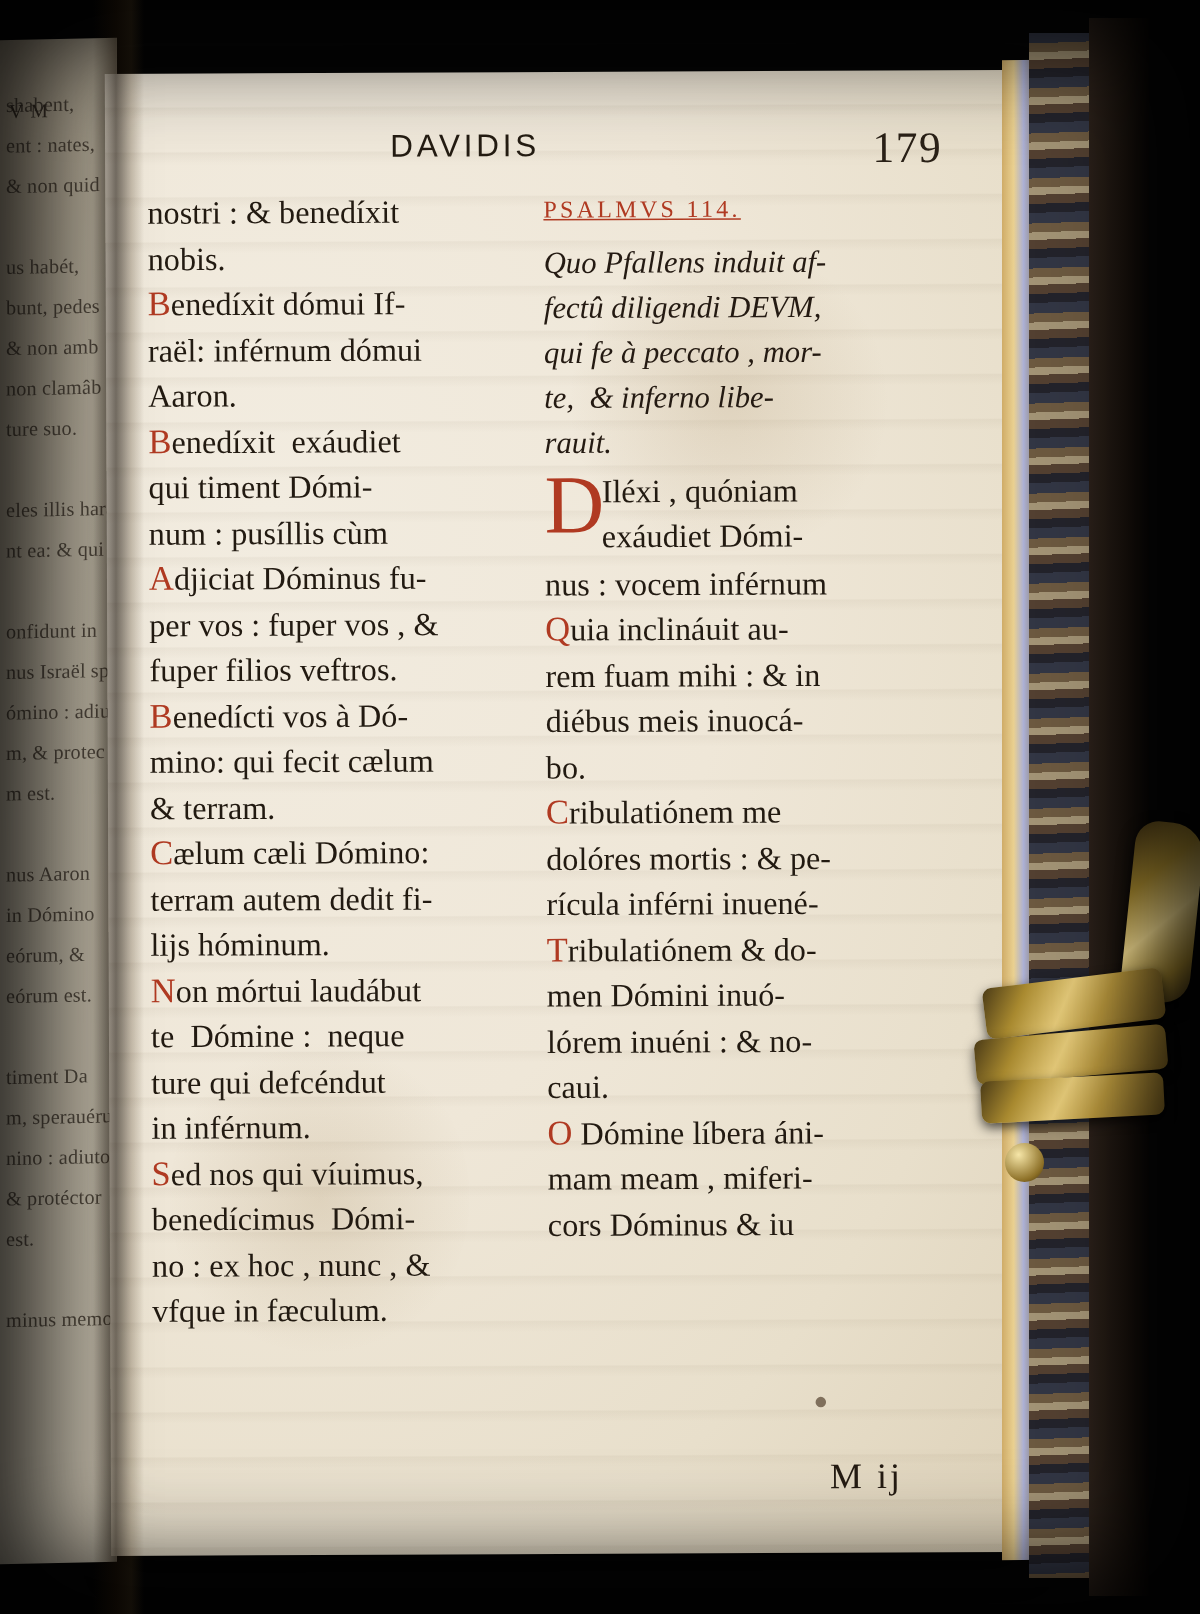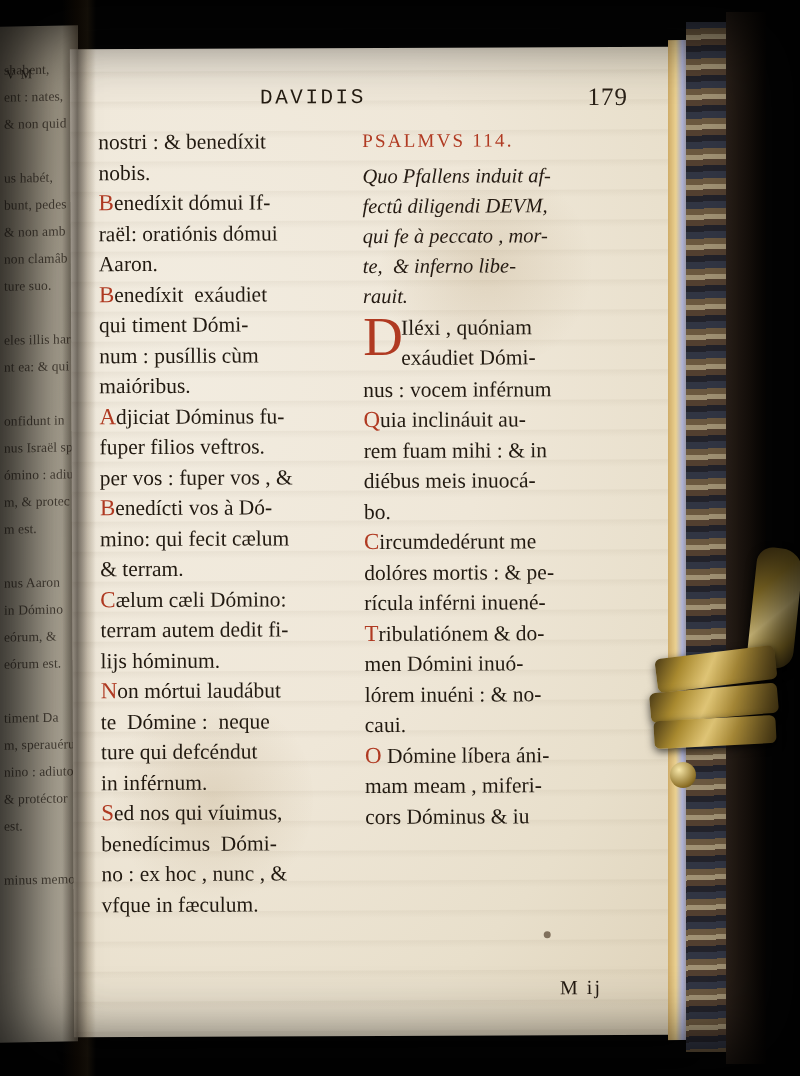--- a/index.html
+++ b/index.html
@@ -114,27 +114,27 @@
     width: 600px;
     height: 30px;
   }
   .running-title {
     position: absolute;
     left: 190px;
     top: 0;
     font-size: 21px;
     letter-spacing: 2.5px;
     color: #241c12;
-    font-family: Liberation Mono, monospace;
+    font-family: Liberation Sans, sans-serif;
   }
   .folio {
     position: absolute;
     right: 42px;
     top: -2px;
-    font-size: 25px;
+    font-size: 29px;
     color: #2a2117;
     letter-spacing: 1px;
   }
 
   
   .col {
     position: absolute;
     top: 78px;
     width: 244px;
     color: #221a11;
@@ -149,23 +149,24 @@
     position: relative;
   }
 
   
   .rub {
     color: #b03a22;
     font-size: 23px;
   }
   .psalm-title {
     color: #b03a22;
-    font-size: 19px;
+    font-size: 16px;
     letter-spacing: 2.2px;
     margin-bottom: 4px;
+    text-decoration: underline;
   }
   .argument {
     font-style: italic;
     font-size: 20.5px;
     line-height: 30px;
     color: #241a12;
     margin-bottom: 2px;
   }
 
   
@@ -182,21 +183,21 @@
     color: #b03a22;
     font-family: "Liberation Serif", serif;
   }
   .dropcap-l1 { padding-left: 38px; }
   .dropcap-l2 { padding-left: 38px; }
 
   .catchword {
     position: absolute;
     right: 72px;
     bottom: 36px;
-    font-size: 20px;
+    font-size: 24px;
     letter-spacing: 2px;
     color: #241b12;
   }
 
   
   .foreedge {
     position: absolute;
     left: 668px;
     top: 40px;
     width: 26px;
@@ -319,29 +320,28 @@
 
     <div class="pagehead">
       <div class="running-title">DAVIDIS</div>
       <div class="folio">179</div>
     </div>
 
     <div class="col col-left">
       <div class="line"><span class="rub"></span><span>nostri : &amp; benedíxit</span></div>
       <div class="line"><span class="rub"></span><span>nobis.</span></div>
       <div class="line"><span class="rub">B</span><span>enedíxit dómui If-</span></div>
-      <div class="line"><span class="rub"></span><span>raël: oratiónis dómui</span></div>
+      <div class="line"><span class="rub"></span><span>raël: inférnum dómui</span></div>
       <div class="line"><span class="rub"></span><span>Aaron.</span></div>
       <div class="line"><span class="rub">B</span><span>enedíxit  exáudiet</span></div>
       <div class="line"><span class="rub"></span><span>qui timent Dómi-</span></div>
       <div class="line"><span class="rub"></span><span>num : pusíllis cùm</span></div>
-      <div class="line"><span class="rub"></span><span>maióribus.</span></div>
       <div class="line"><span class="rub">A</span><span>djiciat Dóminus fu-</span></div>
+      <div class="line"><span class="rub"></span><span>per vos : fuper vos , &amp;</span></div>
       <div class="line"><span class="rub"></span><span>fuper filios veftros.</span></div>
-      <div class="line"><span class="rub"></span><span>per vos : fuper vos , &amp;</span></div>
       <div class="line"><span class="rub">B</span><span>enedícti vos à Dó-</span></div>
       <div class="line"><span class="rub"></span><span>mino: qui fecit cælum</span></div>
       <div class="line"><span class="rub"></span><span>&amp; terram.</span></div>
       <div class="line"><span class="rub">C</span><span>ælum cæli Dómino:</span></div>
       <div class="line"><span class="rub"></span><span>terram autem dedit fi-</span></div>
       <div class="line"><span class="rub"></span><span>lijs hóminum.</span></div>
       <div class="line"><span class="rub">N</span><span>on mórtui laudábut</span></div>
       <div class="line"><span class="rub"></span><span>te  Dómine :  neque</span></div>
       <div class="line"><span class="rub"></span><span>ture qui defcéndut</span></div>
       <div class="line"><span class="rub"></span><span>in inférnum.</span></div>
@@ -366,21 +366,21 @@
         <span class="dropcap">D</span>
         <div class="line dropcap-l1">Iléxi , quóniam</div>
         <div class="line dropcap-l2">exáudiet Dómi-</div>
       </div>
 
       <div class="line"><span class="rub"></span><span>nus : vocem inférnum</span></div>
       <div class="line"><span class="rub">Q</span><span>uia inclináuit au-</span></div>
       <div class="line"><span class="rub"></span><span>rem fuam mihi : &amp; in</span></div>
       <div class="line"><span class="rub"></span><span>diébus meis inuocá-</span></div>
       <div class="line"><span class="rub"></span><span>bo.</span></div>
-      <div class="line"><span class="rub">C</span><span>ircumdedérunt me</span></div>
+      <div class="line"><span class="rub">C</span><span>ribulatiónem me</span></div>
       <div class="line"><span class="rub"></span><span>dolóres mortis : &amp; pe-</span></div>
       <div class="line"><span class="rub"></span><span>rícula inférni inuené-</span></div>
       <div class="line"><span class="rub">T</span><span>ribulatiónem &amp; do-</span></div>
       <div class="line"><span class="rub"></span><span>men Dómini inuó-</span></div>
       <div class="line"><span class="rub"></span><span>lórem inuéni : &amp; no-</span></div>
       <div class="line"><span class="rub"></span><span>caui.</span></div>
       <div class="line"><span class="rub">O</span><span> Dómine líbera áni-</span></div>
       <div class="line"><span class="rub"></span><span>mam meam , miferi-</span></div>
       <div class="line"><span class="rub"></span><span>cors Dóminus &amp; iu</span></div>
     </div>

